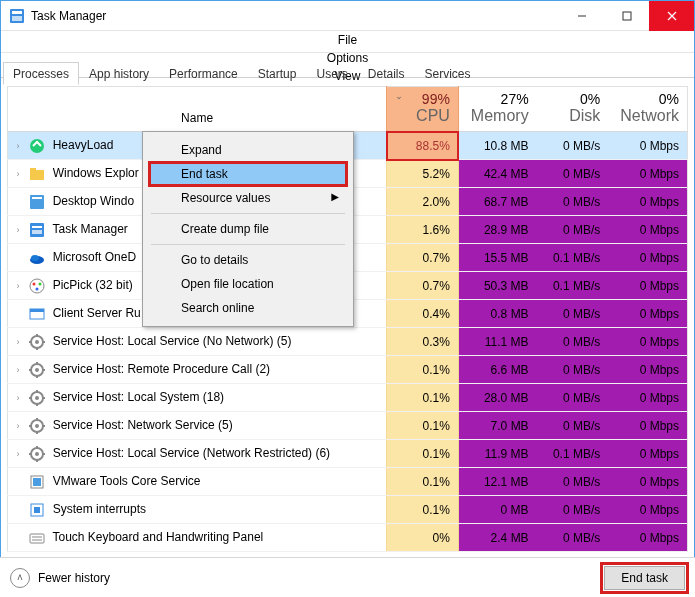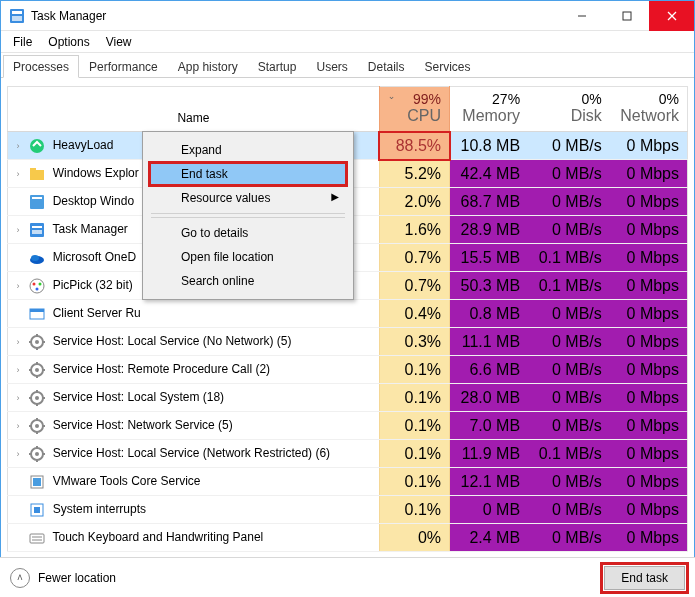--- a/index.html
+++ b/index.html
@@ -36,36 +36,37 @@
     display: flex; align-items: center; justify-content: center;
     color: #888;
   }
   .titlebar .win-controls .close { background: #e81123; color: #fff; }
   .menubar {
     height: 22px;
     display: flex;
     align-items: center;
     padding: 0 4px;
     border-bottom: 1px solid #e5e5e5;
+    flex-direction: column;
   }
   .menubar span { padding: 2px 8px; }
   .tabs {
     display: flex;
     padding: 0 2px;
     border-bottom: 1px solid #d0d0d0;
     background: #fff;
     height: 25px;
     align-items: flex-end;
     gap: 0;
   }
   .tab {
     padding: 4px 9px 3px;
     border: 1px solid transparent;
     position: relative;
-    top: 1px;
+    top: 8px;
     color: #333;
   }
   .tab.active {
     border: 1px solid #d0d0d0;
     border-bottom: 1px solid #fff;
     background: #fff;
   }
   .content { padding: 8px 6px 0 6px; }
   .table {
     border: 1px solid #e0e0e0;
@@ -85,21 +86,21 @@
   .thead-row th .pct { font-size: 14px; display:block; }
   .thead-row th .lbl { color: #666; font-size: 16px; display:block; }
   .thead-row th.cpu { background: #f8b58a; border-left:1px solid #f0a070; border-right:1px solid #f0a070;}
   .thead-row th.cpu .pct { color: #7f1d1d; }
   .thead-row th .caret { font-size: 9px; color: #666; float:left; }
   tbody tr { height: 28px; }
   tbody td { padding: 0 8px; border-bottom: 1px solid #f0f0f0; white-space: nowrap; }
   tbody td.name-cell { padding-left: 4px;}
   .name-cell .expander { display:inline-block; width: 12px; color: #888; font-size: 9px; text-align:center; }
   .name-cell .proc-icon { display:inline-block; width: 16px; height: 16px; vertical-align: middle; margin: 0 4px 0 2px; }
-  tbody td.metric { text-align: right; font-size: 16px; }
+  tbody td.metric { text-align: right; font-size: 12px; }
   tbody td.cpu-col { background: #fbe6a8; border-left:1px solid #f5d795; border-right:1px solid #f5d795;}
   tbody td.mem-col, tbody td.disk-col, tbody td.net-col { background: #a21caf; }
   tbody tr.selected td { background: #cce8ff !important; }
   tbody tr.selected td.cpu-col { background: #f8b58a !important; color: #a33; }
   .selected-border-cpu { outline: 2px solid #d42020; outline-offset: -1px;}
   .context-menu {
     position: absolute;
     left: 142px;
     top: 131px;
     width: 212px;
@@ -180,22 +181,22 @@
 </div>
 
 <div class="menubar">
   <span>File</span>
   <span>Options</span>
   <span>View</span>
 </div>
 
 <div class="tabs">
   <div class="tab active">Processes</div>
+  <div class="tab">App history</div>
   <div class="tab">Performance</div>
-  <div class="tab">App history</div>
   <div class="tab">Startup</div>
   <div class="tab">Users</div>
   <div class="tab">Details</div>
   <div class="tab">Services</div>
 </div>
 
 <div class="content">
   <table class="table">
     <thead>
       <tr class="thead-row">
@@ -456,25 +457,26 @@
   </tr>
       </tbody>
   </table>
 </div>
 
 <div class="context-menu">
   <div class="item">Expand</div>
   <div class="item hl">End task</div>
   <div class="item"><span>Resource values</span><span class="sub-arrow">▶</span></div>
   <div class="sep"></div>
+  <div class="item">Create dump file</div>
   <div class="sep"></div>
   <div class="item">Go to details</div>
   <div class="item">Open file location</div>
   <div class="item">Search online</div>
 </div>
 
 <div class="footer">
   <div class="fewer">
     <span class="circle-up">˄</span>
-    <span>Fewer location</span>
+    <span>Fewer history</span>
   </div>
   <button class="end-task-btn">End task</button>
 </div>
 
 </body></html>

